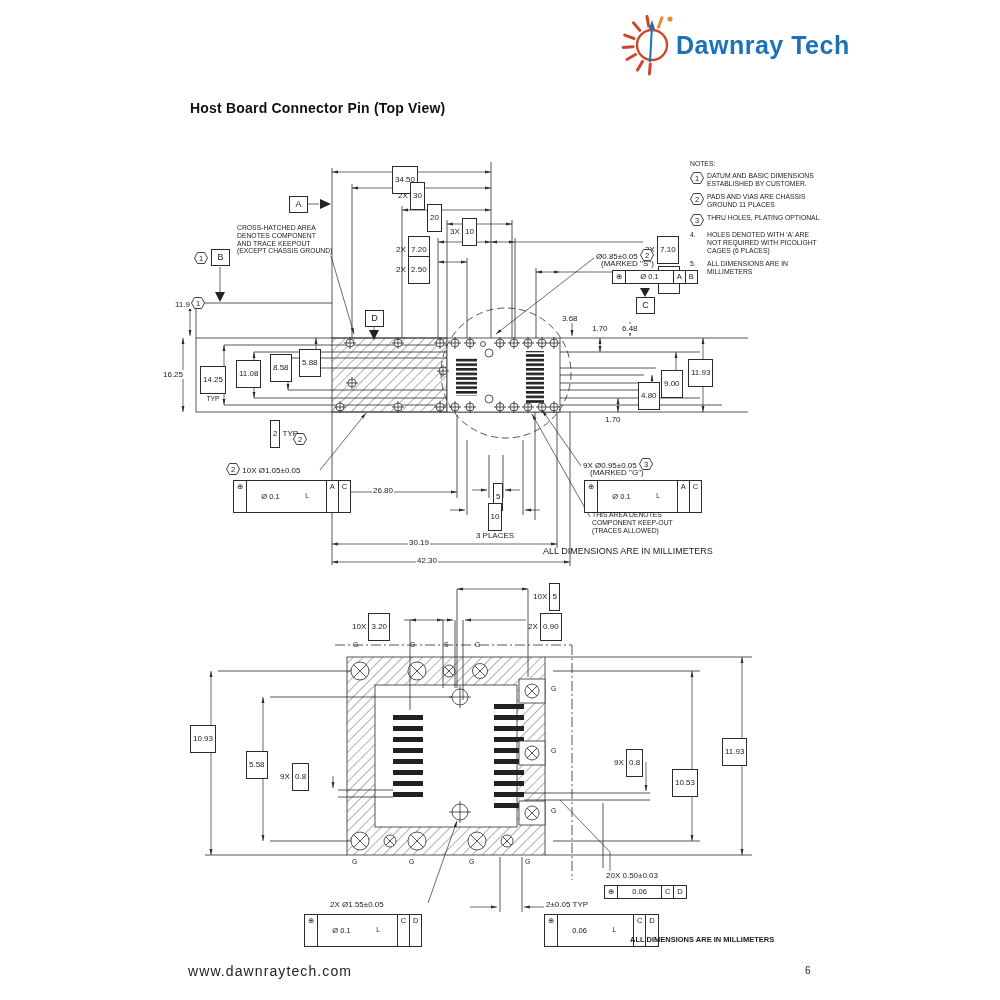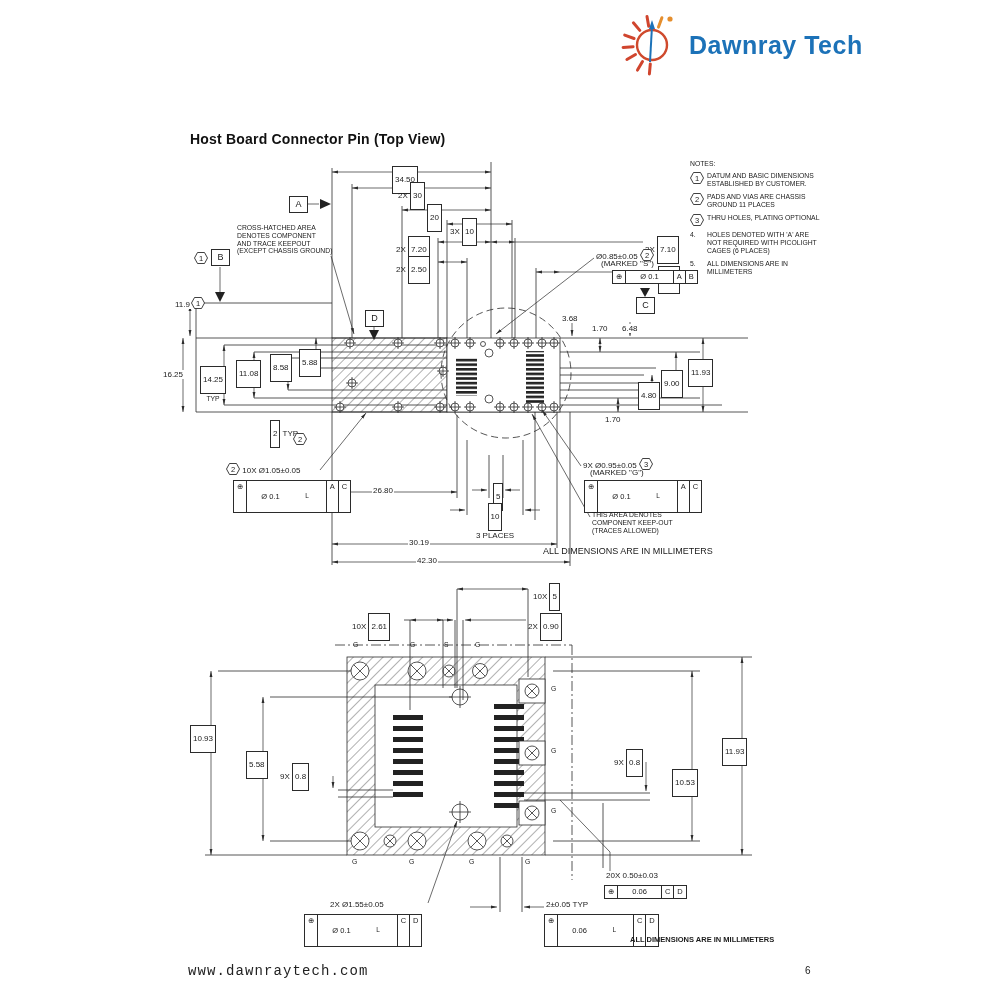--- a/index.html
+++ b/index.html
@@ -17,30 +17,30 @@
        font-size:7.5px;line-height:12px;z-index:3;}
   .fcf>span{padding:0 3px;border-left:1px solid #2b2b2b;display:inline-block;}
   .fcf>span:first-child{border-left:none;}
   .fcf>span>span{border:none;padding:11px;}
   .mc{display:inline-block;width:9px;height:9px;border:1px solid #2b2b2b;border-radius:50%;
       font-size:6.5px;line-height:8.5px;text-align:center;vertical-align:0.5px;margin-left:1px;}
   .mc:empty{display:none;}
   .hx{vertical-align:-2px;}
   .hx polygon{fill:#fff;stroke:#2b2b2b;stroke-width:0.9;}
   .hx text{font-size:7.5px;fill:#1a1a1a;text-anchor:middle;font-family:"Liberation Sans",sans-serif;}
-  .title{position:absolute;left:190px;top:100px;font-size:14px;font-weight:bold;letter-spacing:.2px;color:#111;z-index:3;margin-top:31px;}
-  .logo{position:absolute;left:612px;top:12px;display:flex;align-items:center;z-index:3;gap:13px;}
+  .title{position:absolute;left:190px;top:100px;font-size:14px;font-weight:bold;letter-spacing:.2px;color:#111;z-index:3;}
+  .logo{position:absolute;left:612px;top:12px;display:flex;align-items:center;z-index:3;}
   .logo-text{font-size:25px;font-weight:bold;color:#1c72b8;letter-spacing:.5px;margin-left:-12px;}
   .notes{position:absolute;left:690px;top:160px;width:132px;font-size:6.8px;line-height:1.18;z-index:3;}
   .notes .nhead{margin-bottom:4px;}
   .nitem{display:flex;gap:3px;margin-bottom:5px;}
   .nmark{width:14px;flex:0 0 14px;}
   .units{position:absolute;font-size:9px;z-index:3;}
   .units2{position:absolute;font-size:7.5px;font-weight:bold;z-index:3;}
-  .footer-url{position:absolute;left:188px;top:963px;font-size:14px;letter-spacing:1.1px;color:#222;z-index:3;font-family:Liberation Mono, monospace;}
+  .footer-url{position:absolute;left:188px;top:963px;font-size:14px;letter-spacing:1.1px;color:#222;z-index:3;}
   .pagenum{position:absolute;left:805px;top:965px;font-size:10px;z-index:3;}
   .ctr{text-align:center;}
 </style>
 </head>
 <body>
 
 <div class="page">
 
 <svg class="linework" width="1000" height="1000" viewBox="0 0 1000 1000">
   <defs>
@@ -382,21 +382,21 @@
   <span>A</span>
   <span>C</span>
 </div>
 
 <div class="lab pre f7" style="left:592px;top:511px">THIS AREA DENOTES
 COMPONENT KEEP-OUT
 (TRACES ALLOWED)</div>
 <div class="units" style="left:543px;top:546px">ALL DIMENSIONS ARE IN MILLIMETERS</div>
 
 <div class="lab" style="left:533px;top:583px"><span>10X</span> <span class="bx">5</span></div>
-<div class="lab" style="left:352px;top:613px"><span>10X</span> <span class="bx">2.61</span></div>
+<div class="lab" style="left:352px;top:613px"><span>10X</span> <span class="bx">3.20</span></div>
 <div class="lab" style="left:528px;top:613px"><span>2X</span> <span class="bx">0.90</span></div>
 <div class="lab" style="left:190px;top:725px"><span class="bx">10.93</span></div>
 <div class="lab" style="left:246px;top:751px"><span class="bx">5.58</span></div>
 <div class="lab" style="left:280px;top:763px"><span>9X</span> <span class="bx">0.8</span></div>
 <div class="lab" style="left:672px;top:769px"><span class="bx">10.53</span></div>
 <div class="lab" style="left:722px;top:738px"><span class="bx">11.93</span></div>
 <div class="lab" style="left:614px;top:749px"><span>9X</span> <span class="bx">0.8</span></div>
 
 <div class="lab f7" style="left:353px;top:641px">G</div>
 <div class="lab f7" style="left:410px;top:641px">G</div>

